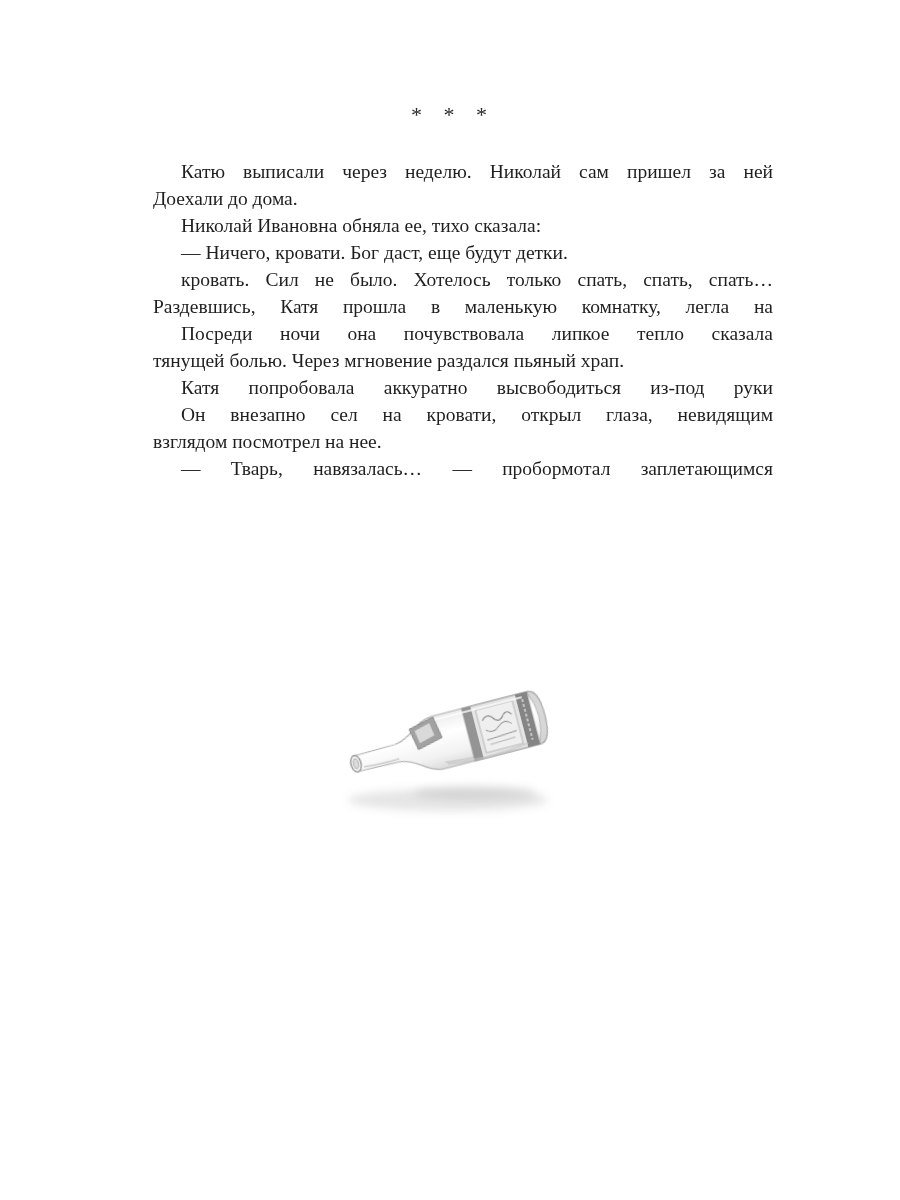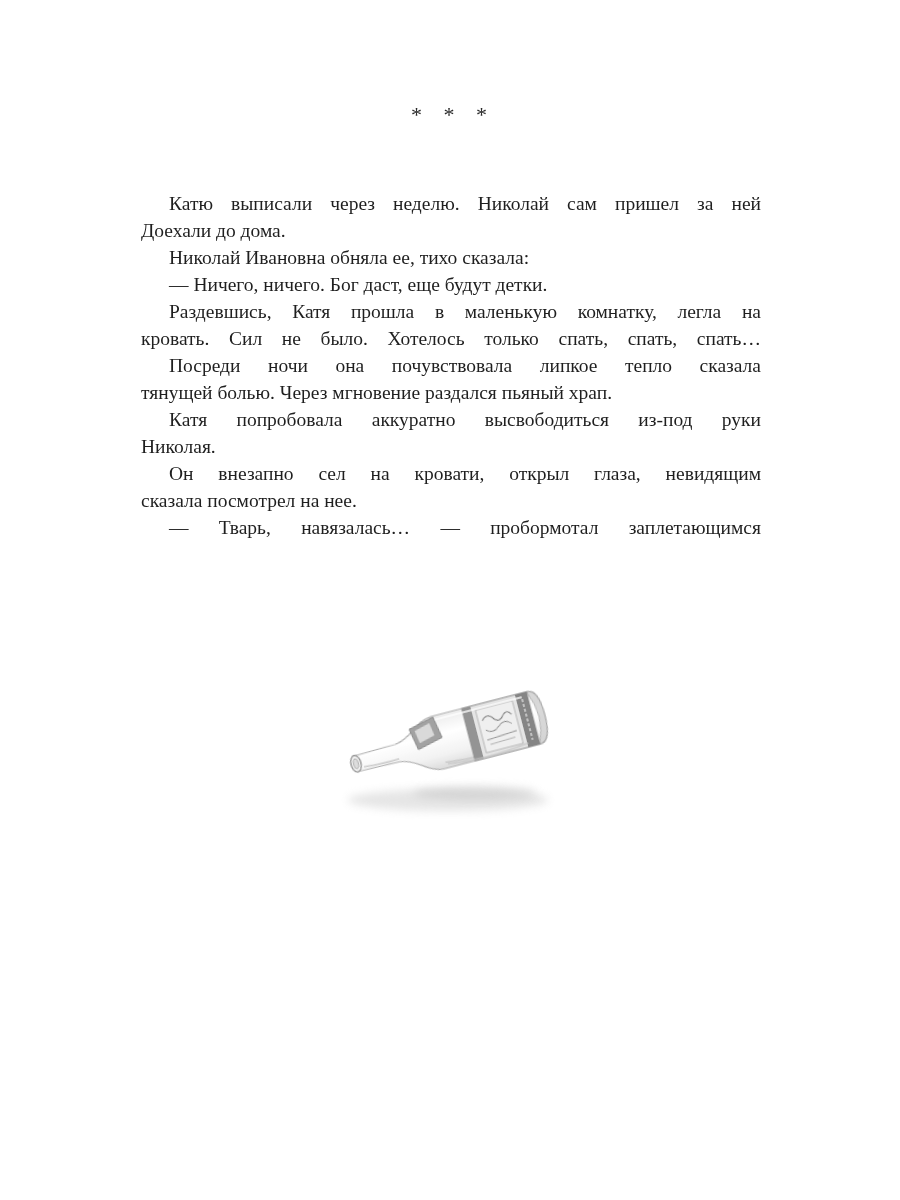--- a/index.html
+++ b/index.html
@@ -28,25 +28,24 @@
     text-align: center;
     font-size: 22px;
     line-height: 27px;
     letter-spacing: 2px;
     word-spacing: 12px;
     color: #2a2a2a;
   }
   .text-block {
     position: absolute;
     top: 158px;
-    left: 141px;
+    left: 153px;
     width: 620px;
     font-size: 19.5px;
     line-height: 27px;
-    margin-top: 32px;
   }
   .para {
     margin: 0;
     padding: 0;
   }
   .line {
     display: block;
     text-align: justify;
     white-space: normal;
   }
@@ -73,37 +72,36 @@
 
   <div class="text-block">
       <p class="para">
         <span class="line fill">Катю выписали через неделю. Николай сам пришел за ней</span>
         <span class="line">Доехали до дома.</span>
       </p>
       <p class="para">
         <span class="line">Николай Ивановна обняла ее, тихо сказала:</span>
       </p>
       <p class="para">
-        <span class="line">— Ничего, ничего. Бог даст, еще будут детки.</span>
+        <span class="line">— Ничего, кровати. Бог даст, еще будут детки.</span>
       </p>
       <p class="para">
+        <span class="line fill">кровать. Сил не было. Хотелось только спать, спать, спать…</span>
         <span class="line fill">Раздевшись, Катя прошла в маленькую комнатку, легла на</span>
-        <span class="line fill">кровать. Сил не было. Хотелось только спать, спать, спать…</span>
       </p>
       <p class="para">
         <span class="line fill">Посреди ночи она почувствовала липкое тепло сказала</span>
         <span class="line">тянущей болью. Через мгновение раздался пьяный храп.</span>
       </p>
       <p class="para">
         <span class="line fill">Катя попробовала аккуратно высвободиться из-под руки</span>
-        <span class="line">Николая.</span>
       </p>
       <p class="para">
         <span class="line fill">Он внезапно сел на кровати, открыл глаза, невидящим</span>
-        <span class="line">сказала посмотрел на нее.</span>
+        <span class="line">взглядом посмотрел на нее.</span>
       </p>
       <p class="para">
         <span class="line fill">— Тварь, навязалась… — пробормотал заплетающимся</span>
       </p>
     </div>
 
   <div class="illustration">
     <svg width="240" height="145" viewBox="0 0 240 145" xmlns="http://www.w3.org/2000/svg">
       <defs>
         <linearGradient id="bottleGrad" x1="0" y1="0" x2="0" y2="1">

